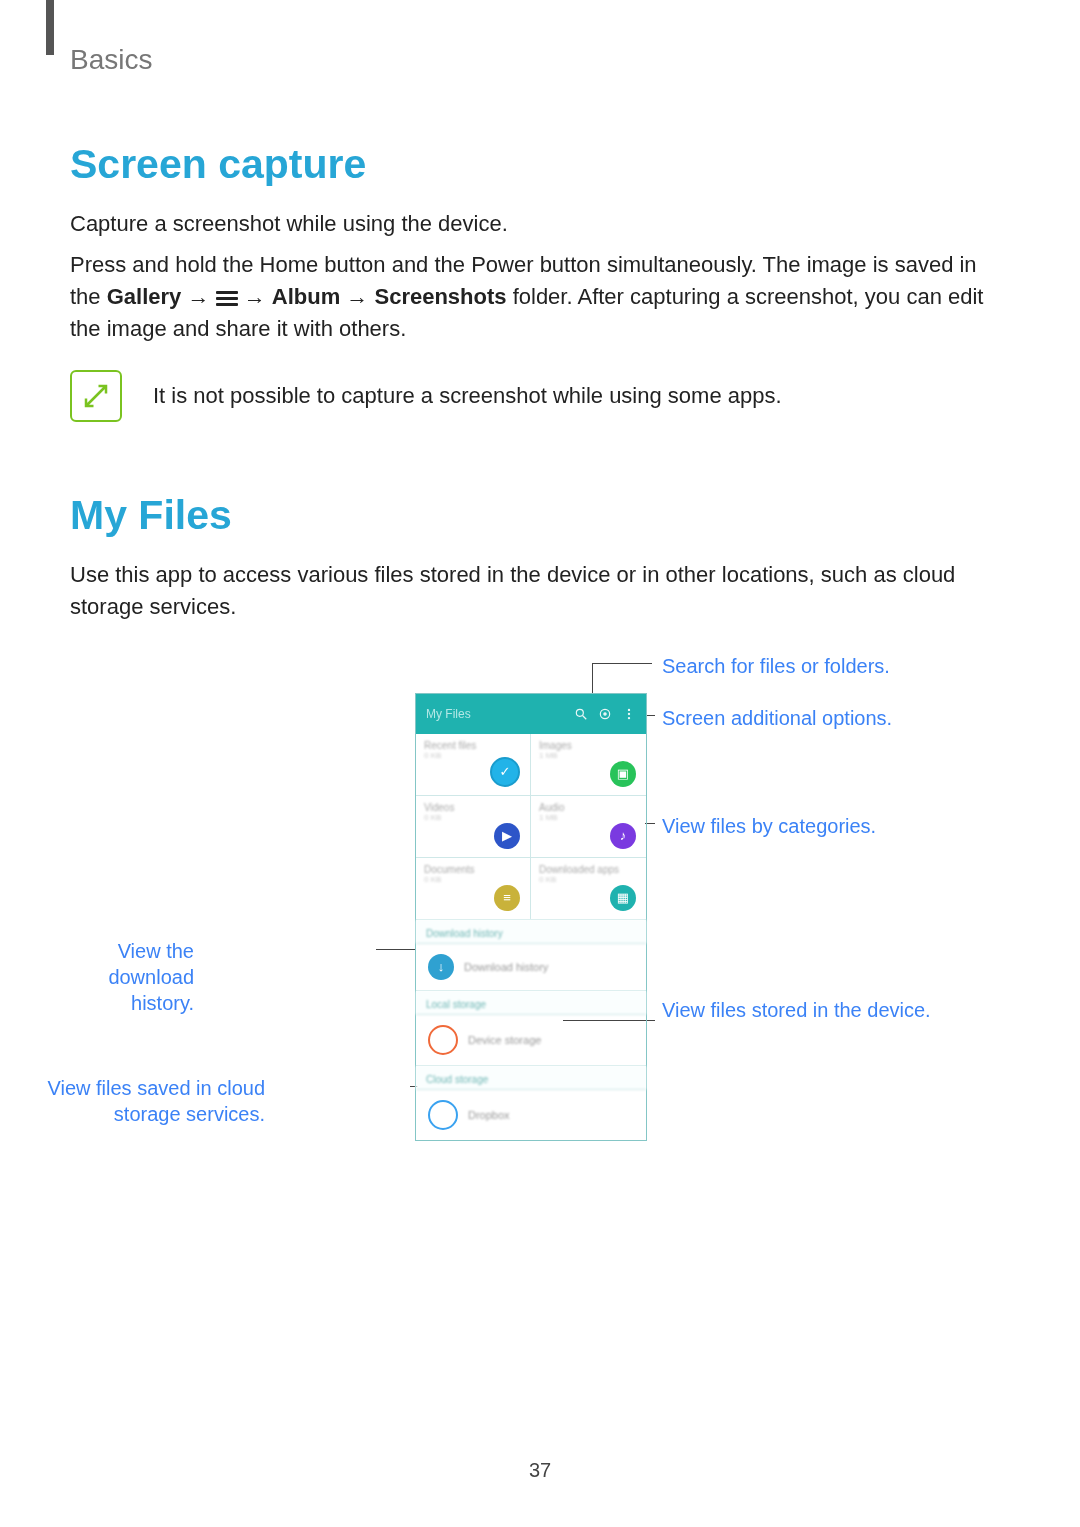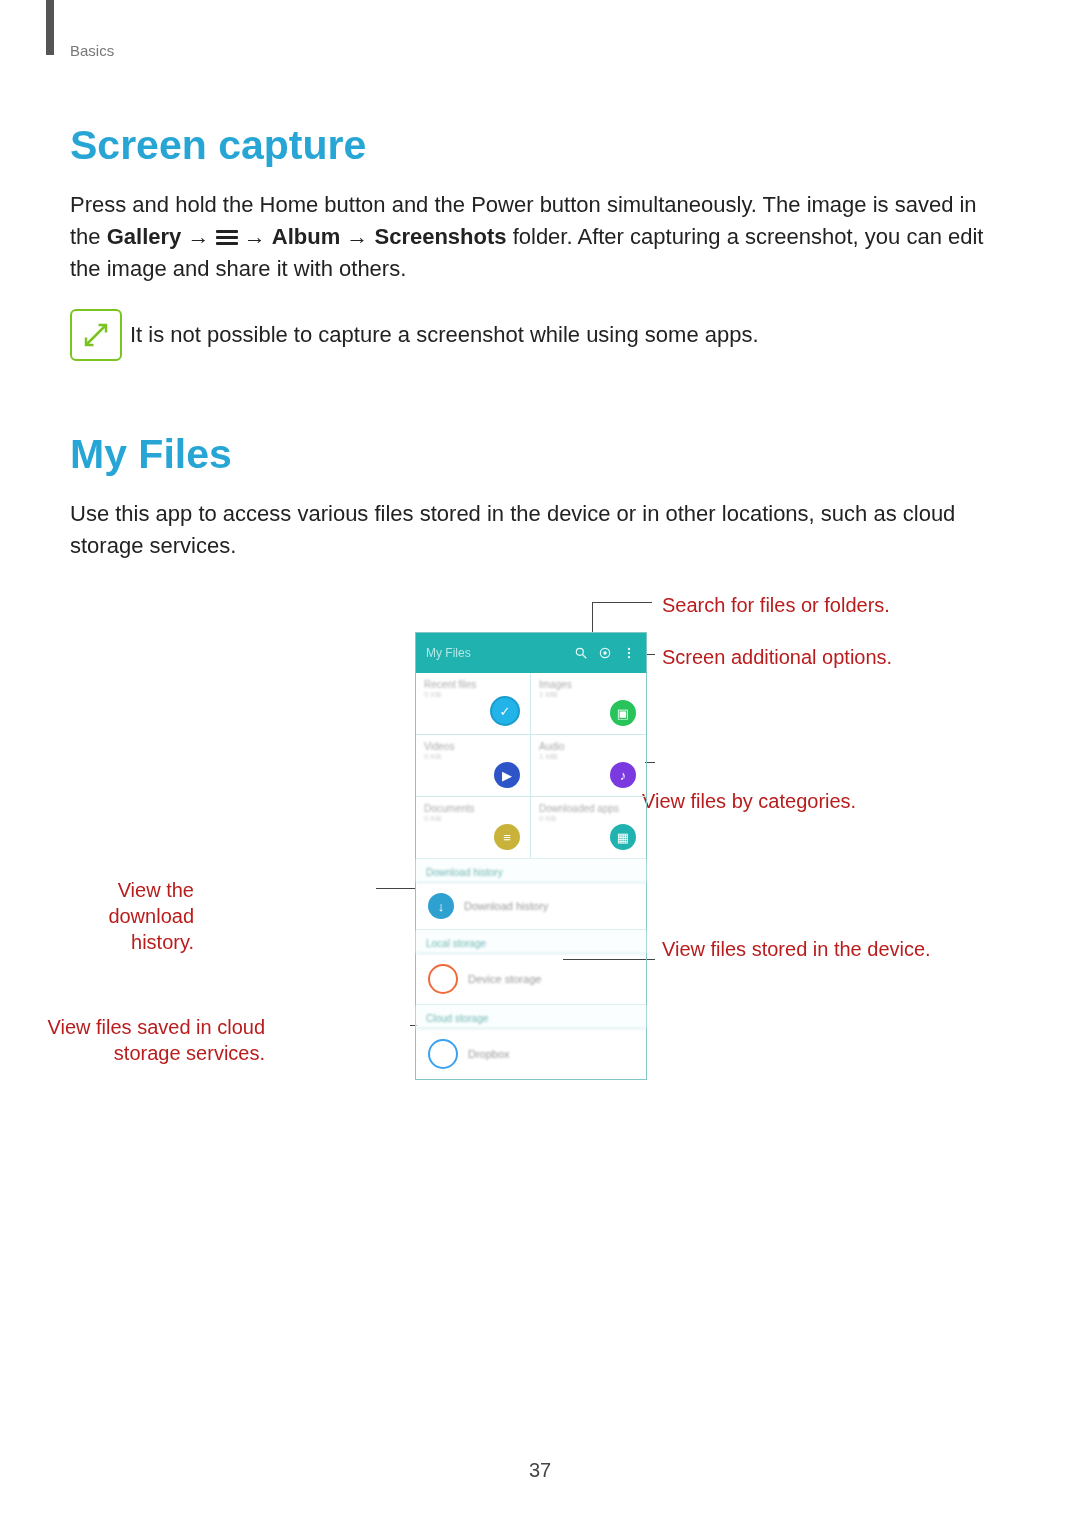--- a/index.html
+++ b/index.html
@@ -19,21 +19,21 @@
   }
   .tab-mark {
     position: absolute;
     left: 46px;
     top: 0;
     width: 8px;
     height: 55px;
     background: #555;
   }
   .section-label {
-    font-size: 15px;
+    font-size: 28px;
     color: #777;
     margin: 0 0 60px 0;
   }
   h1.blue {
     color: #27a6d6;
     font-size: 41px;
     font-weight: bold;
     margin: 0 0 20px 0;
   }
   p {
@@ -52,21 +52,21 @@
     display: block;
     height: 3px;
     background: #222;
     margin: 3px 0;
     border-radius: 1px;
   }
   .note-row {
     display: flex;
     align-items: center;
     margin: 25px 0 70px 0;
-    gap: 8px;
+    gap: 31px;
   }
   .note-icon {
     width: 48px;
     height: 48px;
     border: 2px solid #7ac320;
     border-radius: 6px;
     display: flex;
     align-items: center;
     justify-content: center;
     color: #7ac320;
@@ -176,21 +176,21 @@
   .listrow .rtext {
     font-size: 11px;
     color: #999;
     filter: blur(1px);
   }
 
   
   .callout {
     position: absolute;
     font-size: 20px;
-    color: #b91c1c;
+    color: #3b82f6;
     line-height: 1.3;
   }
   .callout.left { text-align: right; }
   .cline {
     position: absolute;
     background: #444;
   }
   .cline.h { height: 1px; }
   .cline.v { width: 1px; }
 
@@ -205,20 +205,21 @@
   }
 </style>
 </head>
 <body>
 
 <div class="page">
   <div class="tab-mark"></div>
   <p class="section-label">Basics</p>
 
   <h1 class="blue">Screen capture</h1>
+  <p>Capture a screenshot while using the device.</p>
   <p>
     <span>Press and hold the Home button and the Power button simultaneously. The image is saved in the </span><span class="bold">Gallery</span><span> → </span><span class="menu-icon"><span></span><span></span><span></span></span><span> → </span><span class="bold">Album</span><span> → </span><span class="bold">Screenshots</span><span> folder. After capturing a screenshot, you can edit the image and share it with others.</span>
   </p>
 
   <div class="note-row">
     <div class="note-icon">
       <svg viewBox="0 0 24 24" fill="none" stroke="#7ac320" stroke-width="2">
         <path d="M4 20 L20 4 M14 4 H20 V10 M4 14 V20 H10"></path>
       </svg>
     </div>
@@ -234,21 +235,21 @@
     <div class="cline h" style="left:522px; top:10px; width:60px;"></div>
     <div class="cline h" style="left:575px; top:62px; width:10px;"></div>
     <div class="cline h" style="left:575px; top:170px; width:10px;"></div>
     <div class="cline h" style="left:493px; top:367px; width:92px;"></div>
 
     <div class="cline h" style="left:306px; top:296px; width:40px;"></div>
     <div class="cline h" style="left:340px; top:433px; width:20px;"></div>
 
     <div class="callout" style="left:592px; top:0px;">Search for files or folders.</div>
     <div class="callout" style="left:592px; top:52px;">Screen additional options.</div>
-    <div class="callout" style="left:572px; top:160px;margin-top:36px;">View files by categories.</div>
+    <div class="callout" style="left:592px; top:160px;">View files by categories.</div>
     <div class="callout" style="left:592px; top:344px;">View files stored in the device.</div>
 
     <div class="callout left" style="right:816px; top:285px;">View the download history.</div>
     <div class="callout left" style="right:745px; top:422px; width:280px;">View files saved in cloud storage services.</div>
 
     <div class="phone">
       <div class="phone-header">
         <span class="phone-title">My Files</span>
         <div class="phone-icons">
           <span class="hicon">

